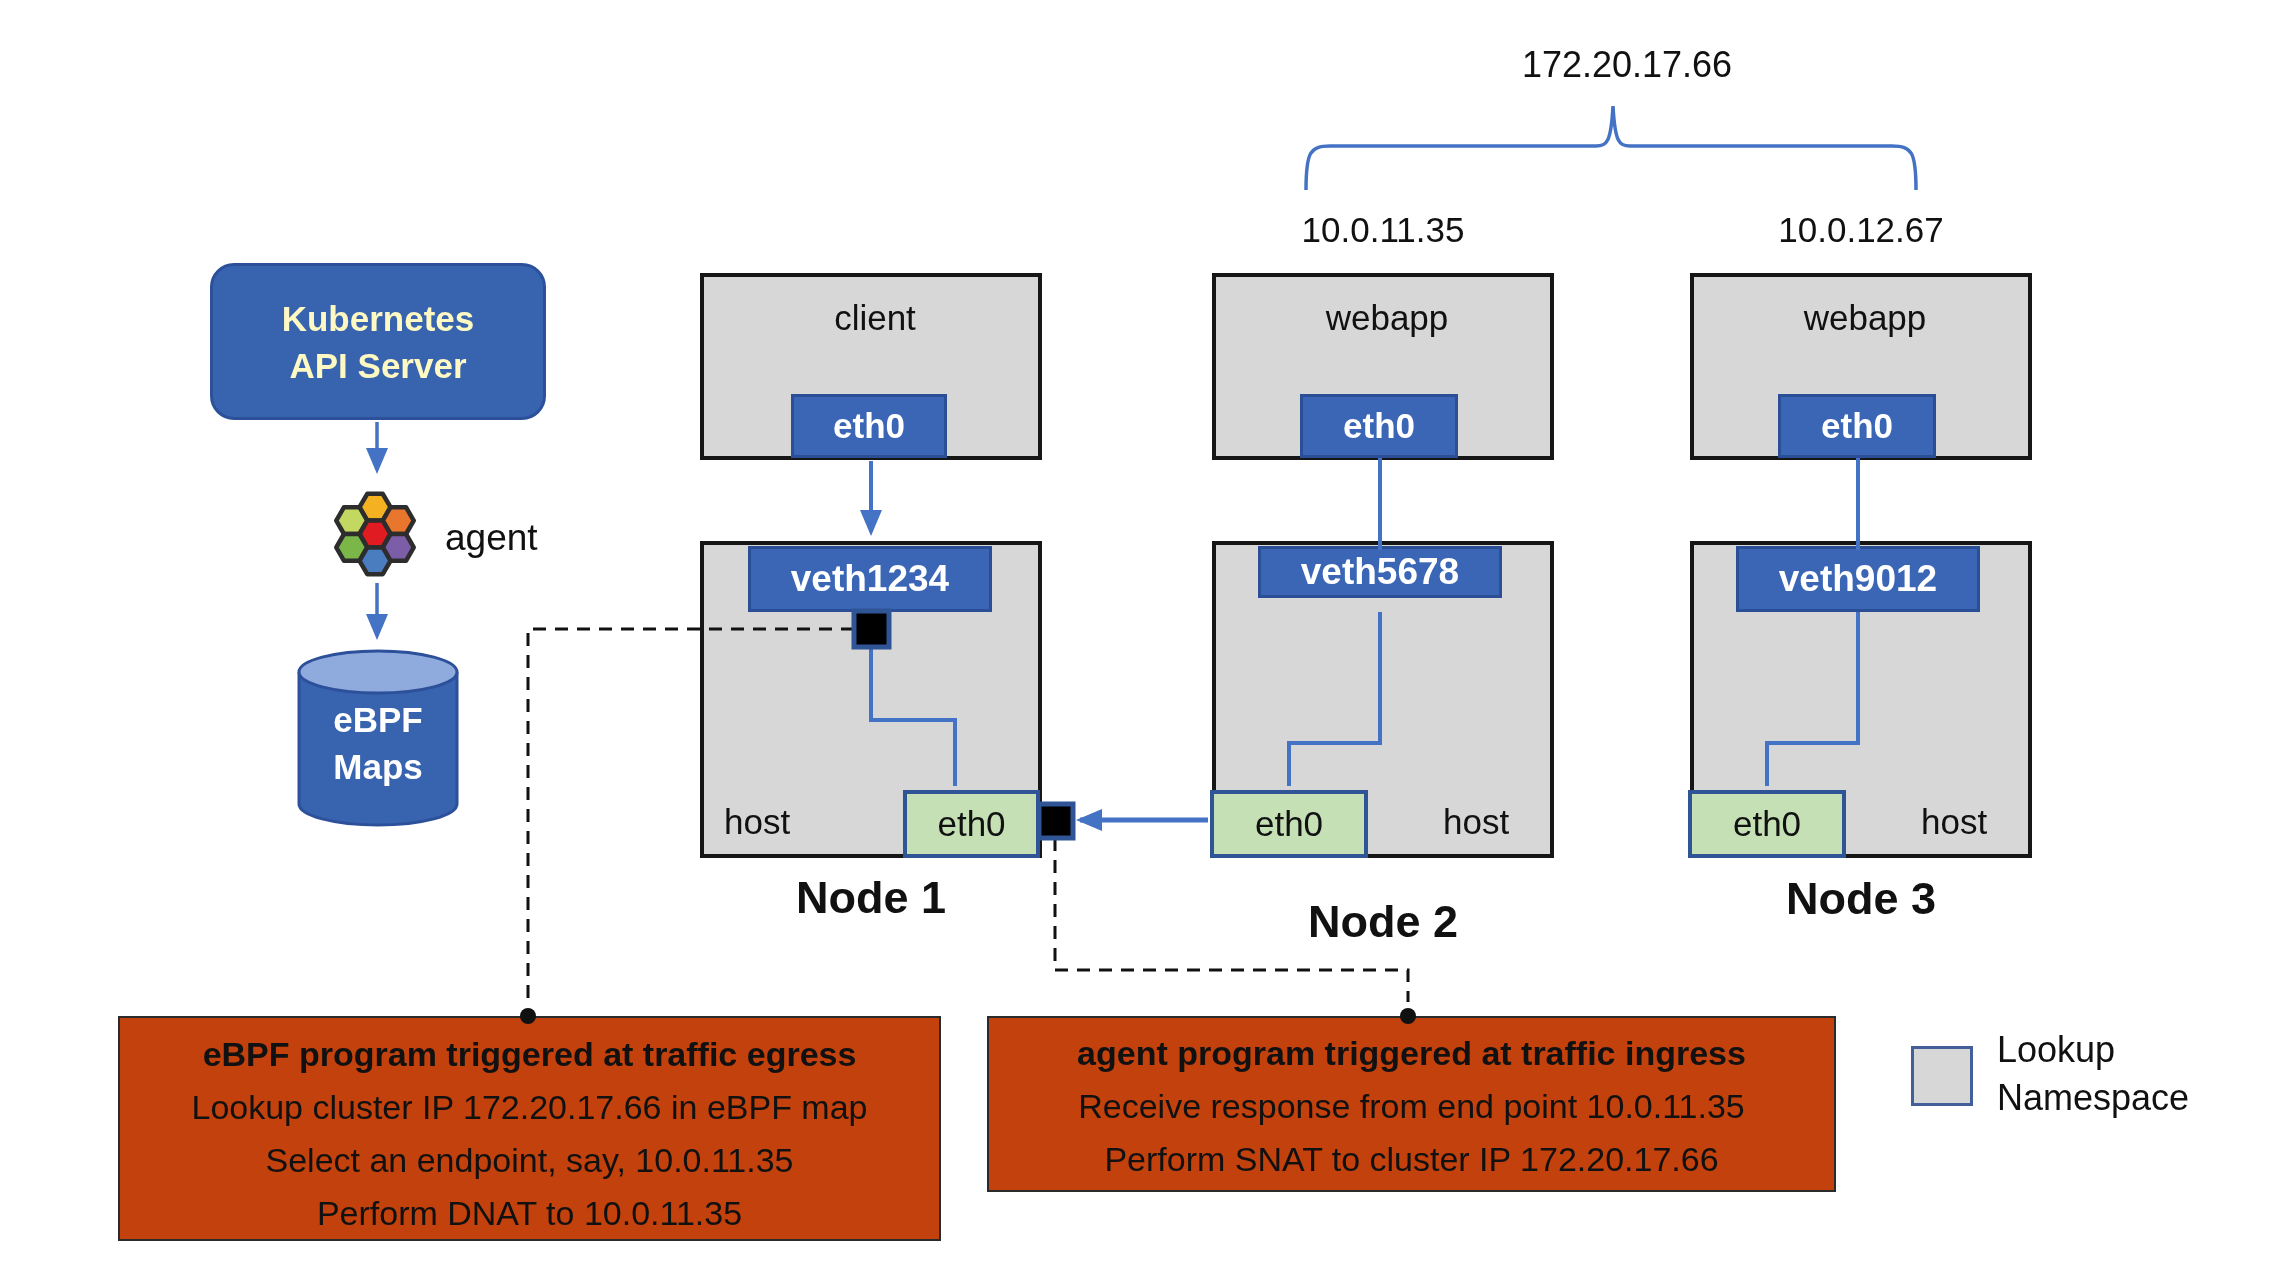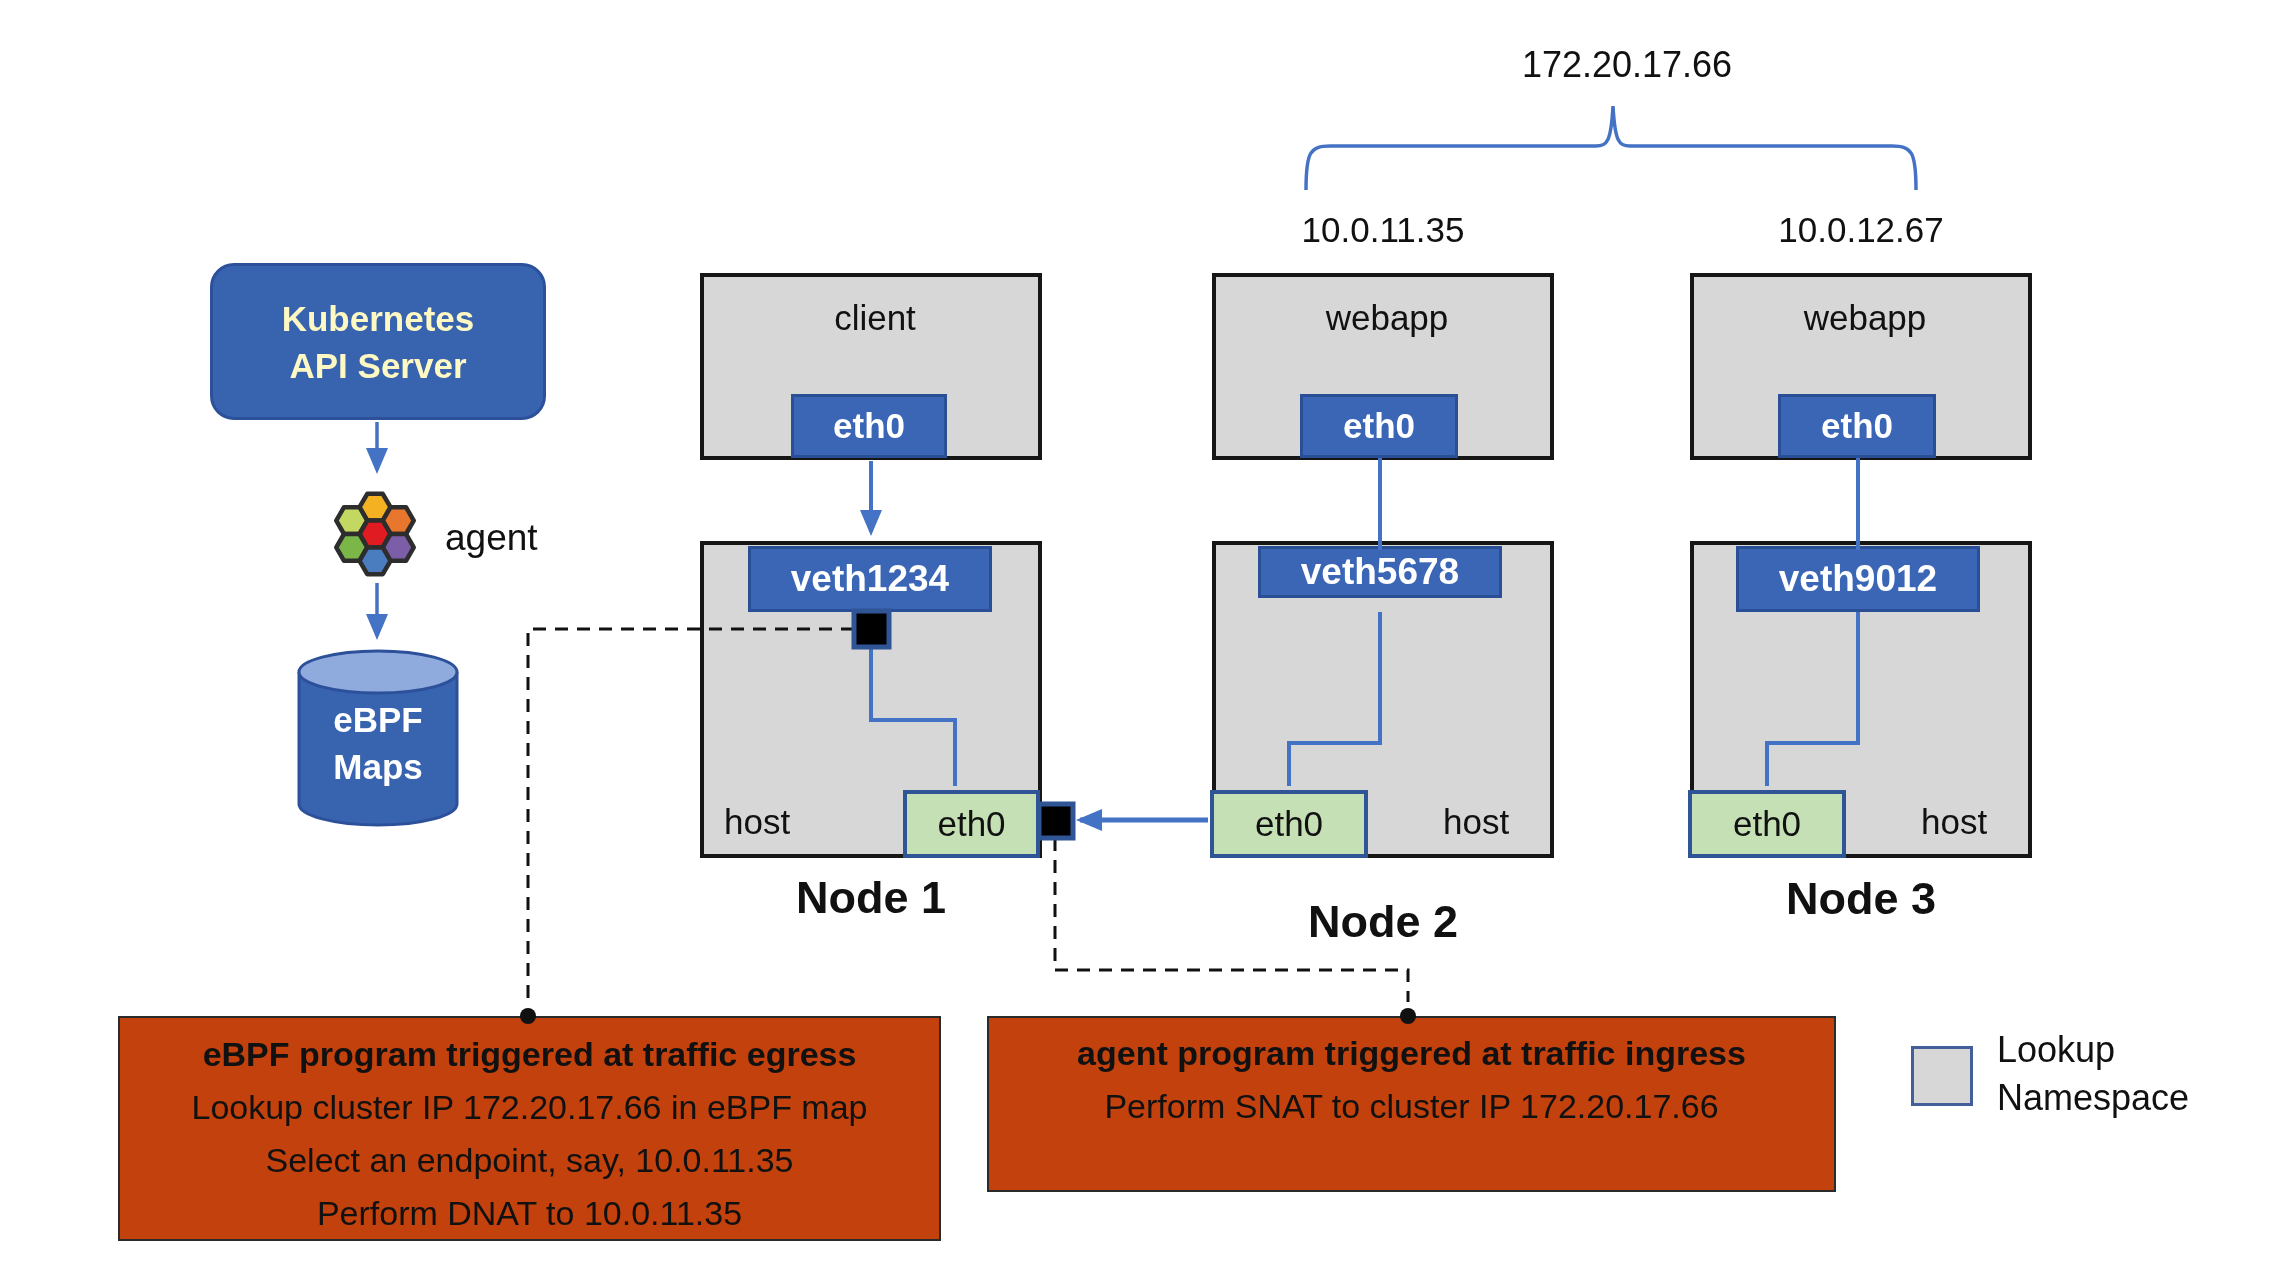--- a/index.html
+++ b/index.html
@@ -103,20 +103,21 @@
 
   <div class="abs callout layer" style="left:118px;top:996px;width:823px;height:225px;padding-top:10px;line-height:53px;">
     <div class="t">eBPF program triggered at traffic egress</div>
     <div>Lookup cluster IP 172.20.17.66 in eBPF map</div>
     <div>Select an endpoint, say, 10.0.11.35</div>
     <div>Perform DNAT to 10.0.11.35</div>
   </div>
 
   <div class="abs callout layer" style="left:987px;top:996px;width:849px;height:176px;padding-top:9px;line-height:53px;">
     <div class="t">agent program triggered at traffic ingress</div>
+    <div>Receive response from end point 10.0.11.35</div>
     <div>Perform SNAT to cluster IP 172.20.17.66</div>
   </div>
 
   <div class="abs legend-swatch layer" style="left:1911px;top:1026px;width:62px;height:60px;"></div>
   <div class="abs legend-label ml layer" style="left:1997px;top:1006px;">Lookup
 Namespace</div>
 
   <svg id="overlay" width="2292" height="1270" viewBox="0 0 2292 1270">
     <defs>
       <marker id="arr" markerUnits="userSpaceOnUse" markerWidth="26" markerHeight="22" refX="22" refY="11" orient="auto">

